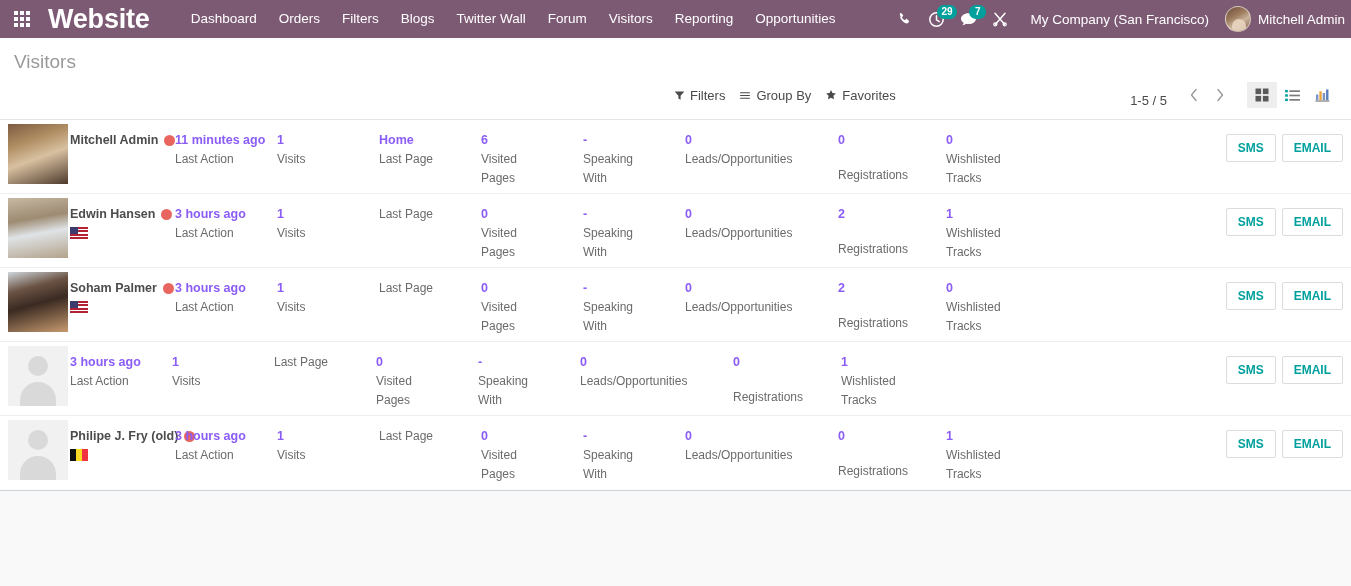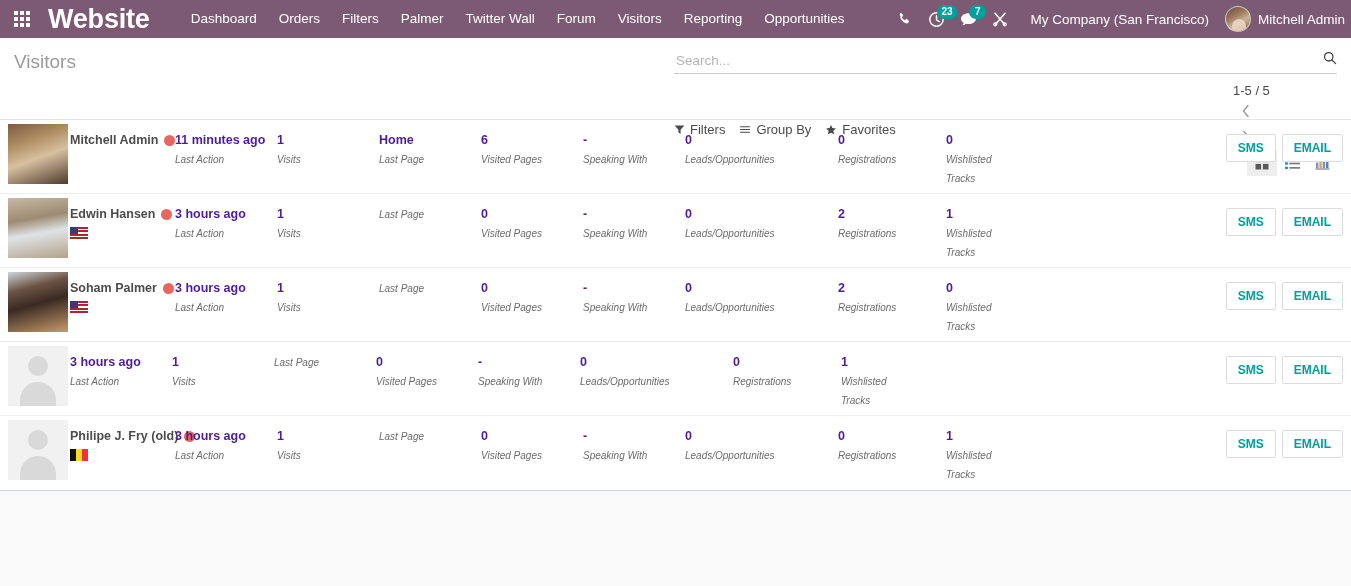--- a/index.html
+++ b/index.html
@@ -158,23 +158,22 @@
     display: flex; align-items: center; gap: 5px;
     font-size: 13px;
     color: #4a4a4a;
     padding: 2px 14px 2px 0;
     cursor: pointer;
   }
   .cp-btn svg { flex: none; }
   .cp-right {
     margin-left: auto;
     display: flex;
-    align-items: flex-start;
+    align-items: flex-end;
     gap: 0;
-    flex-direction: column;
   }
   .pager {
     font-size: 13px;
     color: #4a4a4a;
     margin-right: 14px;
     white-space: nowrap;
   }
   .pager-btn {
     width: 26px; height: 26px;
     display: inline-flex; align-items: center; justify-content: center;
@@ -287,41 +286,40 @@
   }
 
   .cell {
     flex: none;
     padding-top: 11px;
     padding-right: 4px;
   }
   .cell .val {
     font-size: 12.5px;
     font-weight: 700;
-    color: #4c1d95;
+    color: #8b5cf6;
     line-height: 19px;
   }
   .cell .lbl {
-    font-size: 10px;
+    font-size: 12px;
     color: #6b6b6b;
     line-height: 19px;
     max-width: 72px;
-    font-style: italic;
   }
   .c-lastaction { width: 102px; }
   .c-lastaction .lbl { max-width: 90px; }
   .c-visits     { width: 102px; }
   .c-lastpage   { width: 102px; }
   .c-lastpage .lbl { max-width: 92px; }
   .c-pages      { width: 102px; }
   .c-speaking   { width: 102px; }
   .c-leads      { width: 153px; }
   .c-leads .lbl { max-width: 150px; white-space: nowrap; }
   .c-regs       { width: 108px; }
-  .c-regs .lbl  { max-width: 105px; white-space: nowrap; }
+  .c-regs .lbl  { max-width: 105px; white-space: nowrap; margin-top: 16px; }
   .c-wishlist   { width: 70px; }
 
   .cell-actions {
     margin-left: auto;
     display: flex;
     align-items: flex-start;
     gap: 6px;
     padding: 14px 8px 0 0;
   }
   .act-btn {
@@ -358,41 +356,41 @@
         <i></i>
         <i></i>
     </span>
   </div>
   <div class="brand">Website</div>
 
   <div class="nav-menu">
     <div class="nav-item">Dashboard</div>
     <div class="nav-item">Orders</div>
     <div class="nav-item">Filters</div>
-    <div class="nav-item">Palmer</div>
+    <div class="nav-item">Blogs</div>
     <div class="nav-item">Twitter Wall</div>
     <div class="nav-item">Forum</div>
     <div class="nav-item">Visitors</div>
     <div class="nav-item">Reporting</div>
     <div class="nav-item">Opportunities</div>
   </div>
 
   <div class="nav-right">
     <div class="nav-icon">
       <svg width="15" height="15" viewBox="0 0 16 16" fill="#fff">
         <path d="M3.2 1.3c.4-.4 1-.4 1.4 0l1.7 1.7c.4.4.4 1 0 1.4l-.9.9c-.2.2-.2.4-.1.6.4.9 1.8 2.3 2.7 2.7.2.1.4.1.6-.1l.9-.9c.4-.4 1-.4 1.4 0l1.7 1.7c.4.4.4 1 0 1.4l-1 1c-.6.6-1.5.7-2.3.4C7 11 4.9 8.9 3.7 6.7 3.3 5.9 3.4 5 4 4.4l-.8-.8c-.4-.4-.4-1 0-1.4z"></path>
       </svg>
     </div>
 
     <div class="nav-icon">
       <svg width="17" height="17" viewBox="0 0 16 16">
         <circle cx="8" cy="8" r="6.3" fill="none" stroke="#fff" stroke-width="1.4"></circle>
         <path d="M8 4.4v3.9l2.6 1.6" fill="none" stroke="#fff" stroke-width="1.4" stroke-linecap="round"></path>
       </svg>
-      <span class="badge">23</span>
+      <span class="badge">29</span>
     </div>
 
     <div class="nav-icon">
       <svg width="17" height="15" viewBox="0 0 18 16" fill="#fff">
         <path d="M9 1.3C4.6 1.3 1 3.9 1 7.1c0 1.8 1.1 3.4 2.9 4.4-.1.9-.6 1.9-1.4 2.6 1.5-.2 2.9-.8 3.9-1.6.8.2 1.7.3 2.6.3 4.4 0 8-2.6 8-5.7S13.4 1.3 9 1.3z"></path>
       </svg>
       <span class="badge">7</span>
     </div>
 
     <div class="nav-icon">
@@ -411,29 +409,20 @@
     <div class="user-menu">
       <span class="user-avatar"></span>
       <span class="user-name">Mitchell Admin</span>
     </div>
   </div>
 </div>
 
 <div class="control-panel">
   <div class="cp-top">
     <div class="page-title">Visitors</div>
-    <div class="searchview">
-      <input type="text" placeholder="Search..." style="">
-      <span class="search-glass">
-        <svg width="14" height="14" viewBox="0 0 16 16" fill="none" stroke="#444" stroke-width="1.5">
-          <circle cx="6.6" cy="6.6" r="4.8"></circle>
-          <path d="M10.2 10.2 L14.4 14.4" stroke-linecap="round"></path>
-        </svg>
-      </span>
-    </div>
   </div>
 
   <div class="cp-bottom">
     <div class="cp-filters">
       <div class="cp-btn">
         <svg width="11" height="11" viewBox="0 0 16 16" fill="#4a4a4a">
           <path d="M1 2h14l-5.4 6.3V14l-3.2-1.8V8.3z"></path>
         </svg>
         <span>Filters</span>
       </div>

